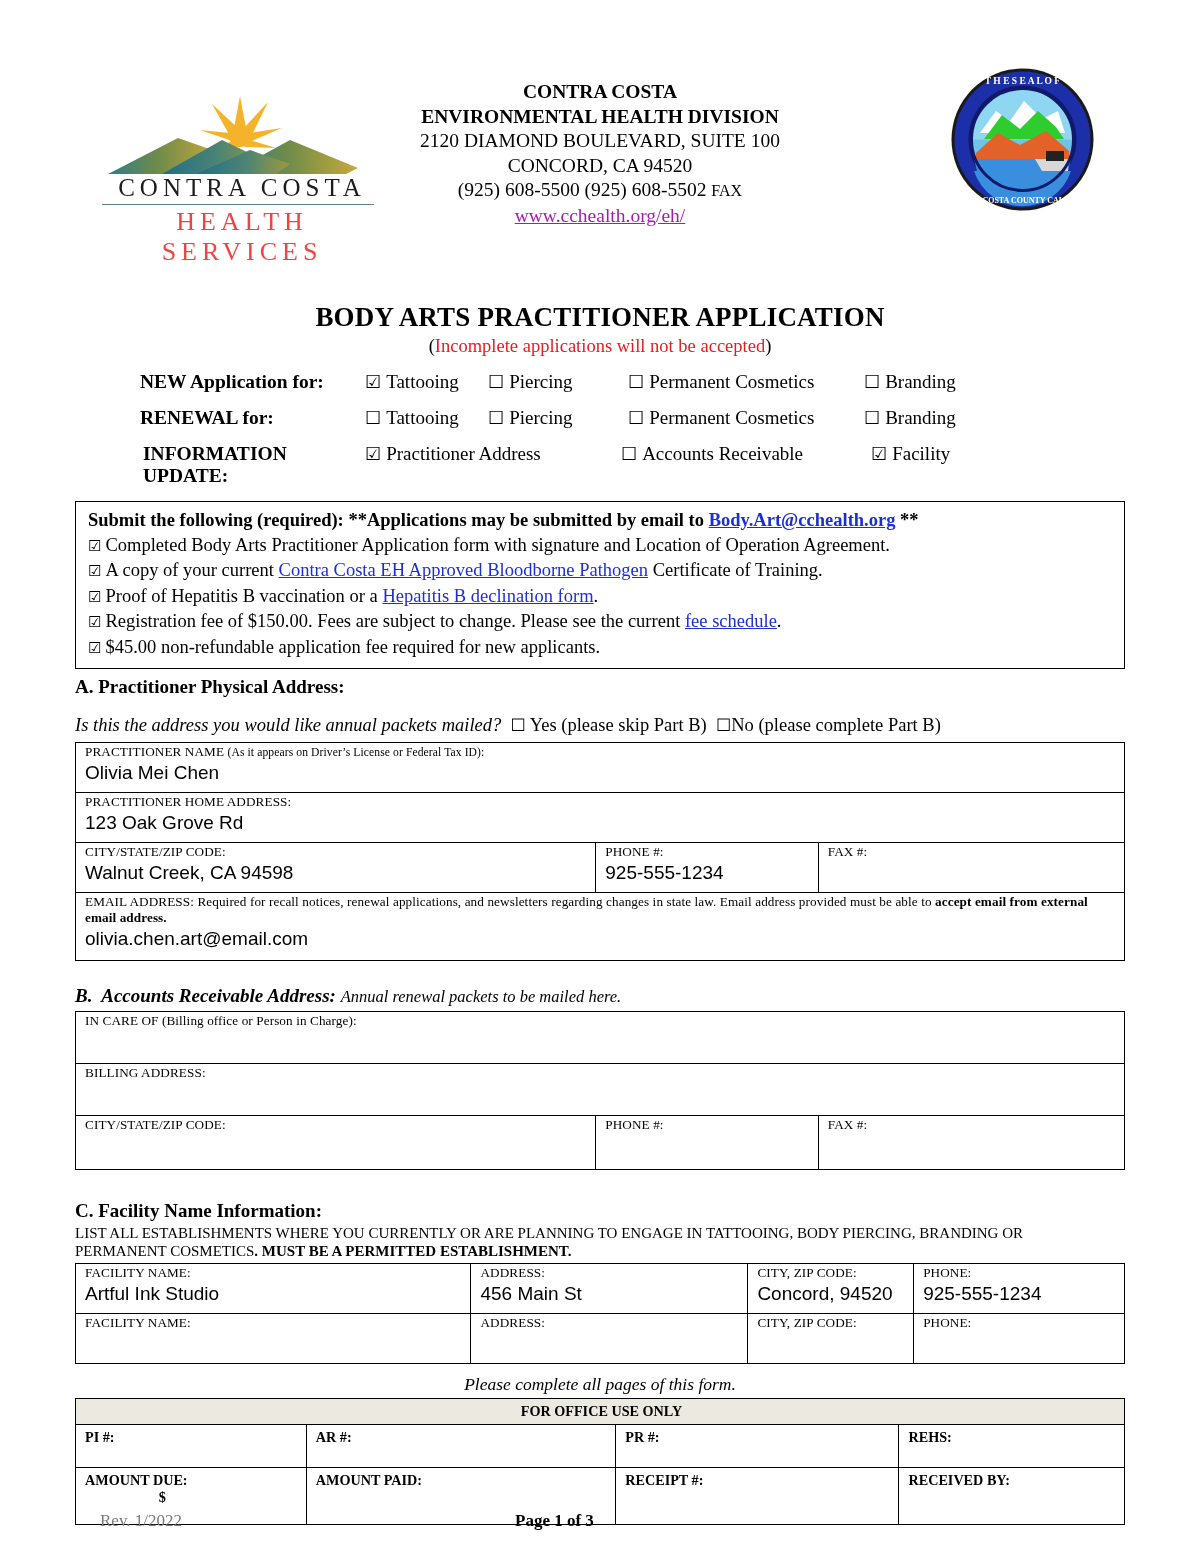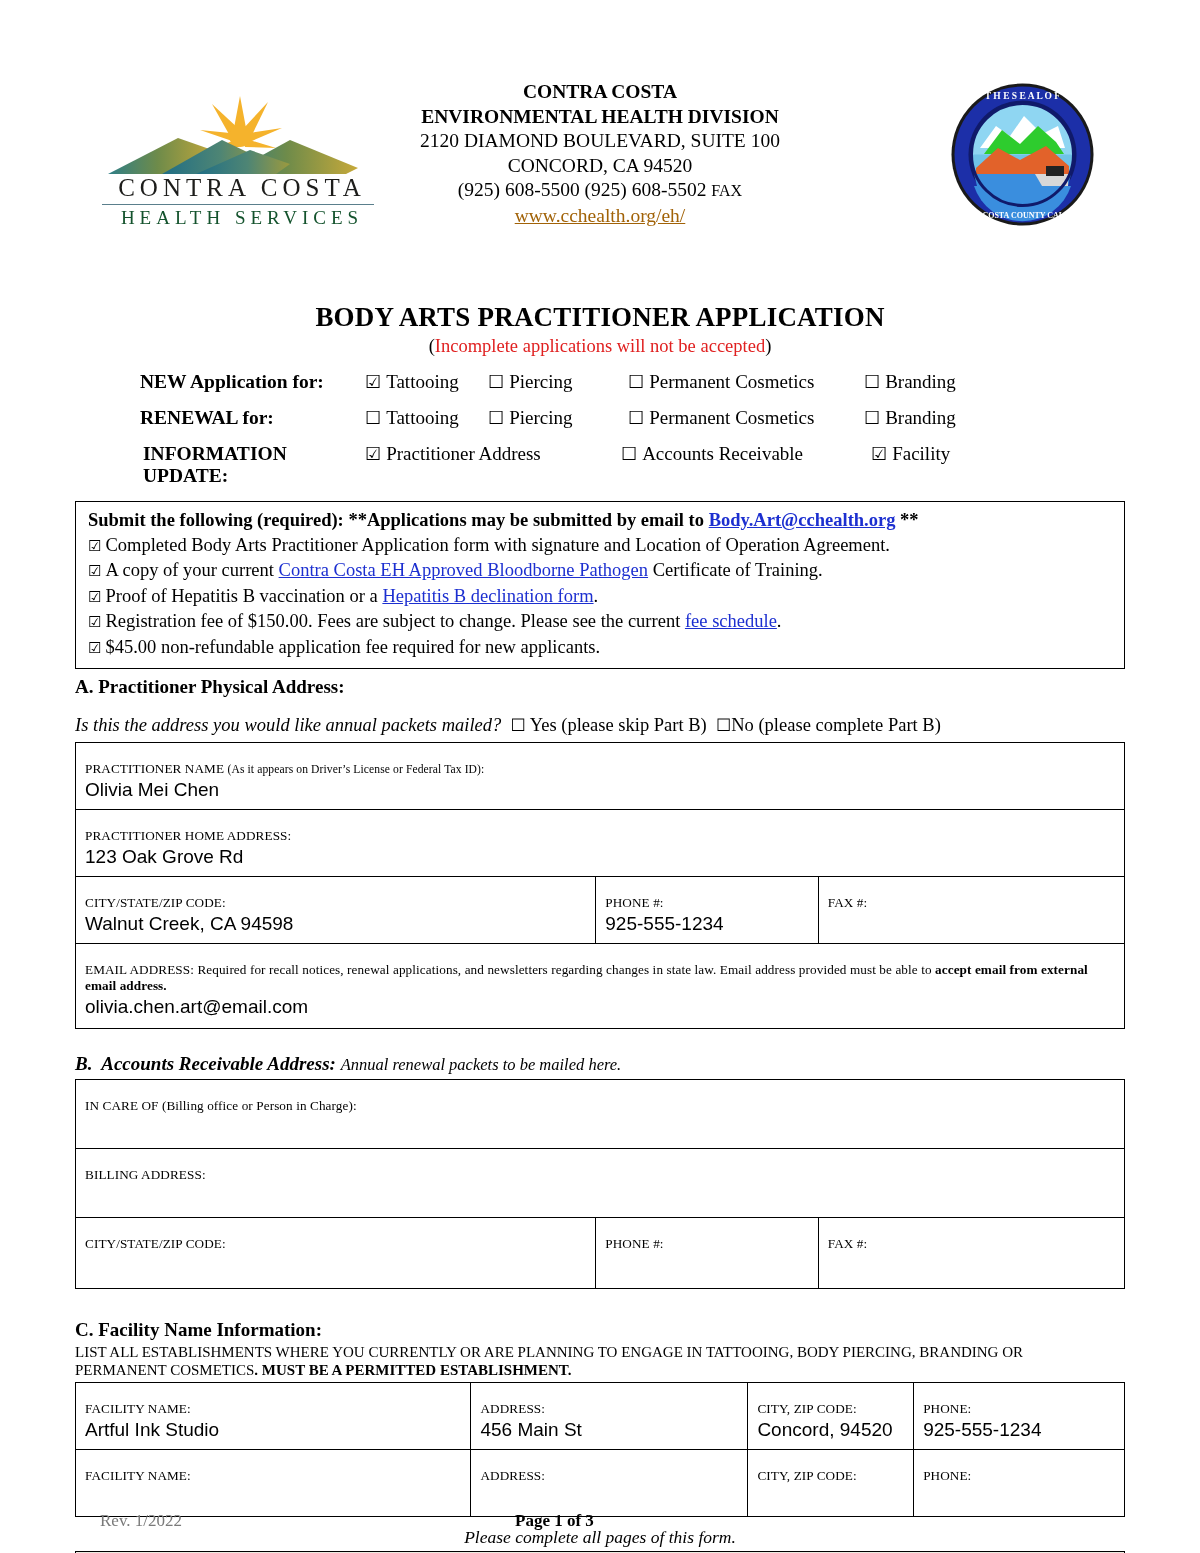--- a/index.html
+++ b/index.html
@@ -45,42 +45,42 @@
     margin-top: -4px;
     padding-left: 4px;
   }
   .logo-rule {
     height: 1px;
     background: #5a7f8c;
     margin: 2px 6px 2px 2px;
   }
   .logo-line2 {
     font-family: "Liberation Serif", serif;
-    font-size: 19px;
+    font-size: 26px;
     letter-spacing: 5px;
-    color: #14532d;
+    color: #ef4444;
     padding-left: 4px;
   }
   .head-center {
     text-align: center;
     font-size: 19.5px;
     line-height: 24.5px;
     width: 560px;
     margin: 0 auto;
   }
   .head-center .b { font-weight: bold; }
   .head-center .small-caps { font-size: 16px; margin-top: 23px; }
   .head-link {
-    color: #a16207;
+    color: #a21caf;
     text-decoration: underline;
   }
   .seal-wrap {
     position: absolute;
     right: 30px;
-    top: 82px;
+    top: 67px;
     width: 145px;
     height: 145px;
   }
 
   
   .title {
     text-align: center;
     font-size: 27px;
     font-weight: bold;
     letter-spacing: .2px;
@@ -152,21 +152,21 @@
   .ask .box { font-style: normal; font-size: 17px; }
 
   table.form {
     width: 100%;
     border-collapse: collapse;
     table-layout: fixed;
   }
   table.form td {
     border: 1.3px solid #000;
     vertical-align: top;
-    padding: 18px 6px 4px 9px;
+    padding: 1px 6px 4px 9px;
   }
   .flabel {
     font-size: 13.2px;
     font-family: "Liberation Serif", serif;
     letter-spacing: .1px;
     display: block;
   }
   .flabel .tiny { font-size: 11.6px; }
   .flabel b { font-weight: bold; }
   .fvalue {

